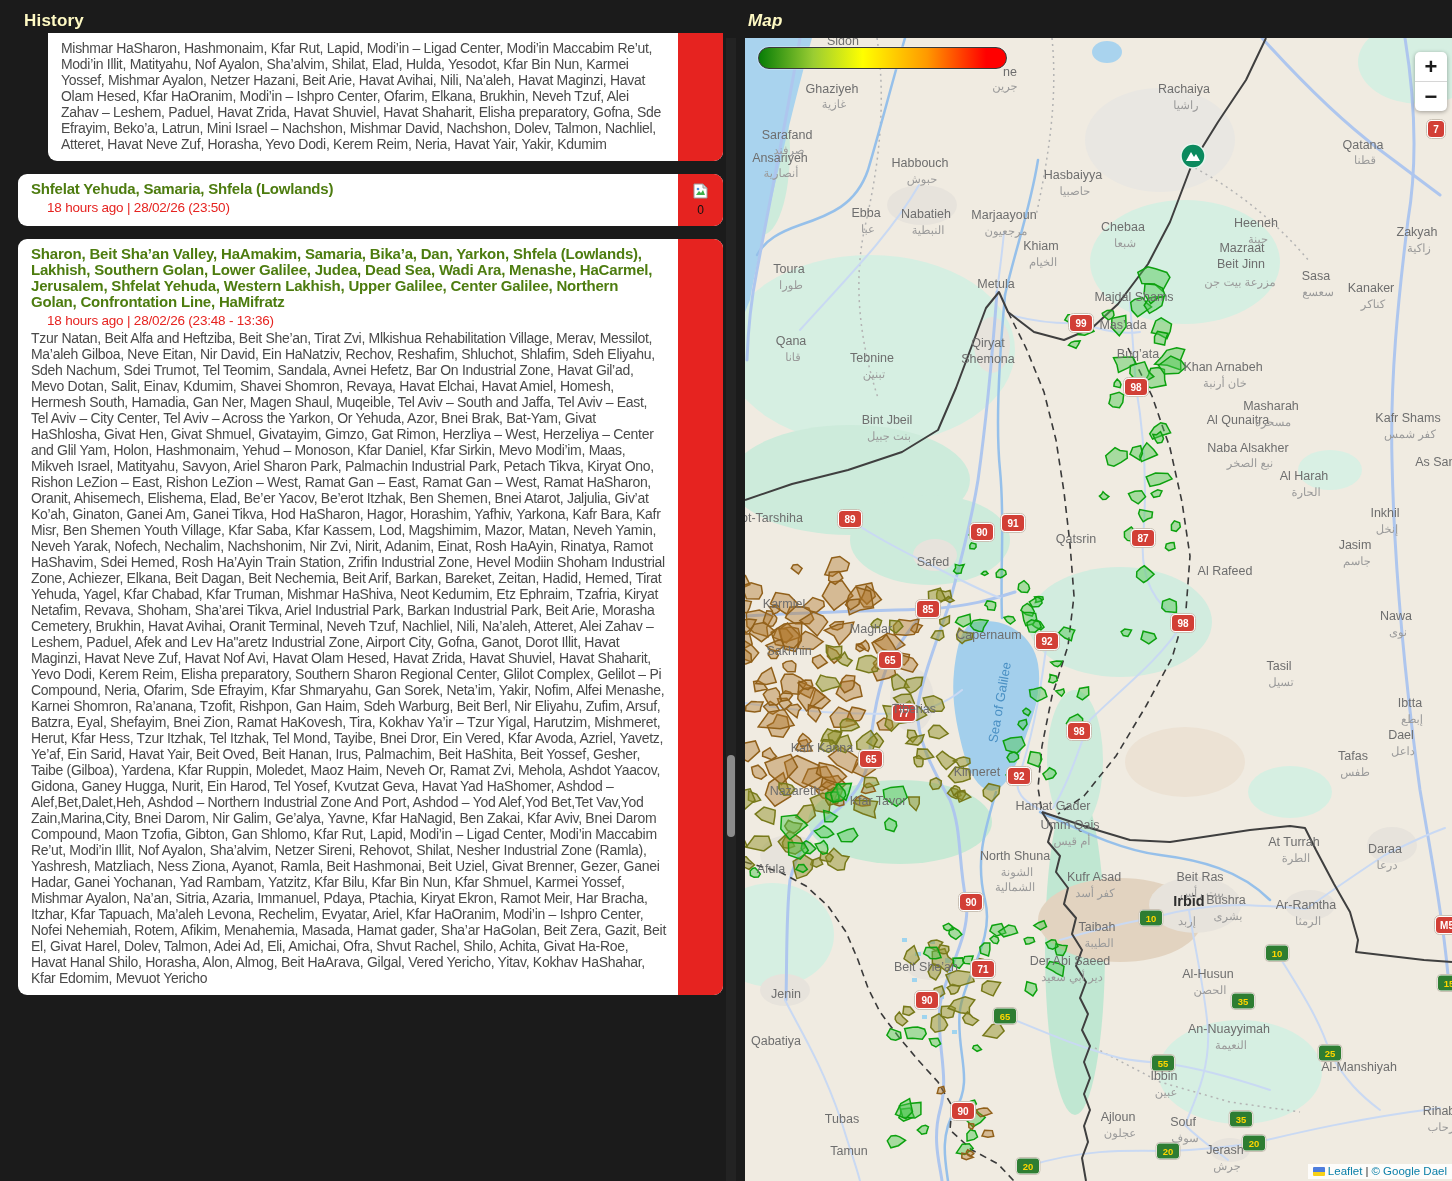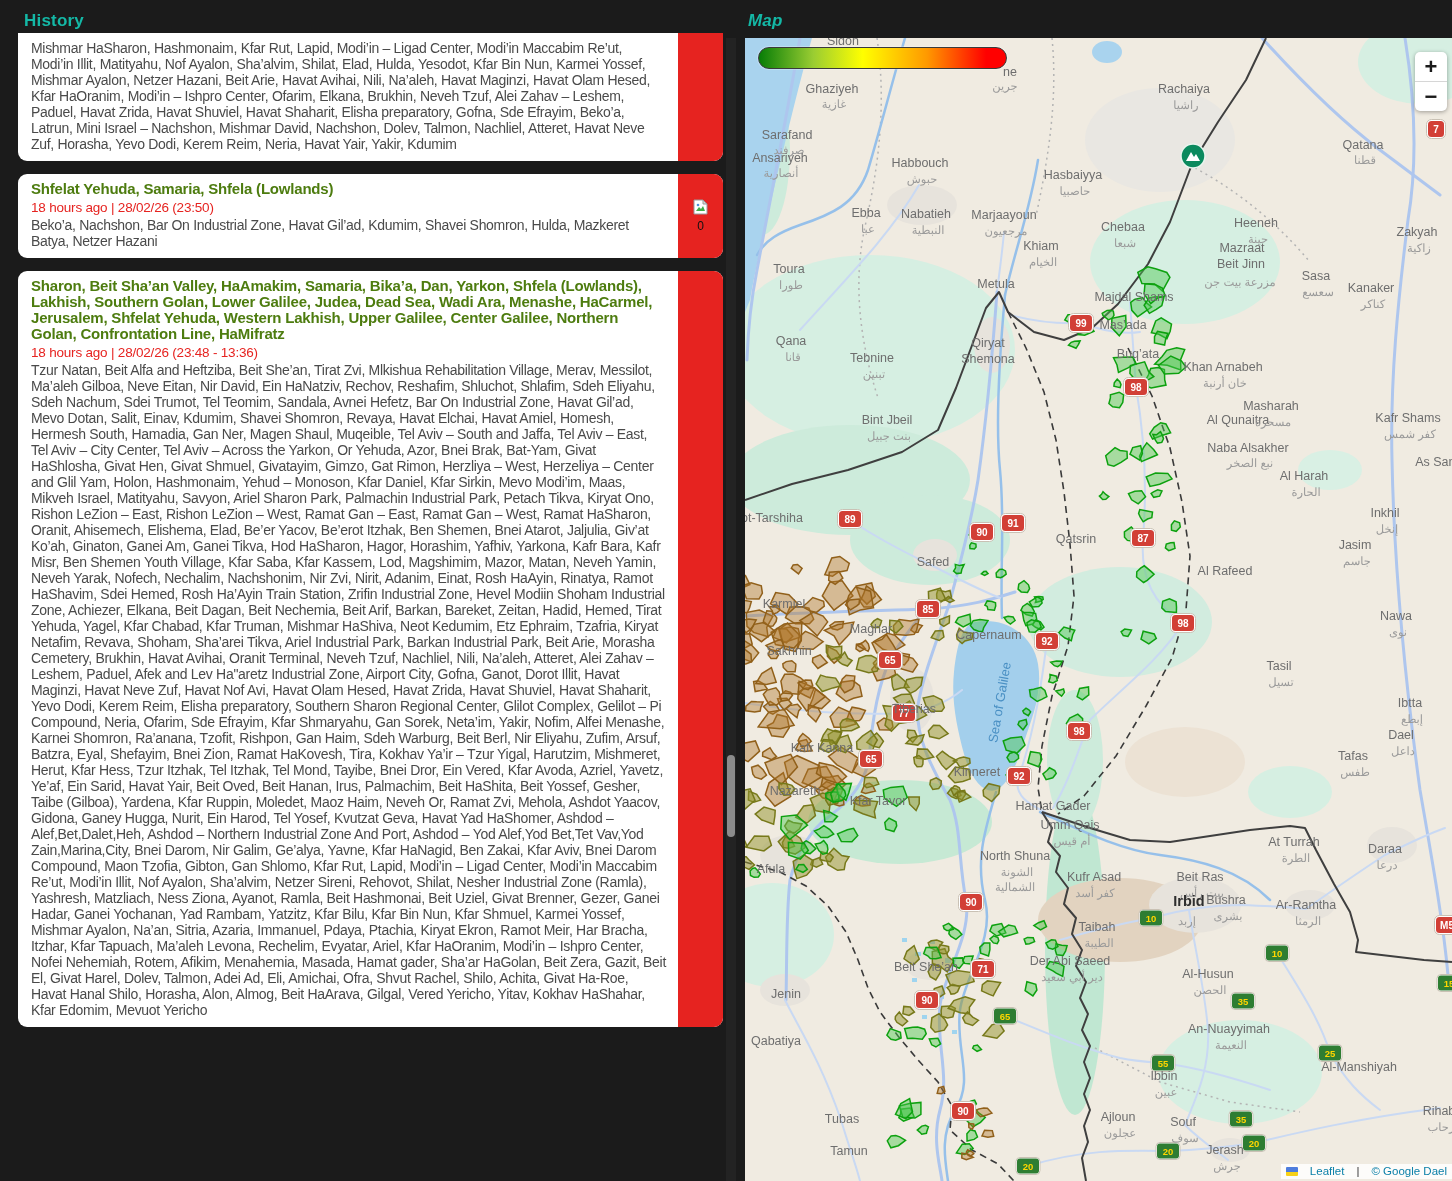--- a/index.html
+++ b/index.html
@@ -1,51 +1,51 @@
 <!DOCTYPE html>
 <html><head>
 <meta charset="utf-8">
 <style>
   html,body{margin:0;padding:0;}
   body{
     width:1452px;height:1181px;position:relative;overflow:hidden;
     background:#1b1b1b;font-family:"Liberation Sans",sans-serif;
   }
-  .panel-title{position:absolute;top:11px;color:#14b8a6;font-weight:bold;font-size:17px;letter-spacing:.2px;}
+  .panel-title{position:absolute;top:11px;color:#fef9c3;font-weight:bold;font-size:17px;letter-spacing:.2px;}
   #history-title{left:24px;}
   #map-title{left:748px;font-style:italic;}
 
   
   .cards{position:absolute;left:18px;top:33px;width:705px;height:1148px;overflow:hidden;
          display:flex;flex-direction:column;gap:13px;}
   .card{display:flex;background:#fff;border-radius:9px;flex:0 0 auto;}
-  .card.clip-top{border-radius:0 0 9px 9px;}
+  .card.clip-top{border-radius:0 0 9px 9px;margin-left:30px;}
   .card-main{flex:1;padding:7px 12px 9px 13px;min-width:0;}
   .card-strip{width:45px;background:#e62320;border-radius:0 9px 9px 0;display:flex;flex-direction:column;
               align-items:center;justify-content:center;gap:1px;}
   .card.clip-top .card-strip{border-radius:0 0 9px 0;}
   .card-title{font-weight:bold;color:#4d7c0f;font-size:15px;line-height:16px;letter-spacing:-.2px;}
-  .card-time{color:#e62320;font-size:13.5px;line-height:17px;margin:2px 0 1px 0;letter-spacing:-.2px;}
+  .card-time{color:#e62320;font-size:13.5px;line-height:17px;margin:2px 0 1px 16px;letter-spacing:-.2px;}
   .card-body{color:#4a4a4a;font-size:14px;line-height:16px;letter-spacing:-.3px;}
   .strip-badge{color:#111;font-size:12px;line-height:13px;}
   .scroll-track{position:absolute;left:726px;top:38px;width:10px;height:1143px;background:#232323;}
   .scroll-thumb{position:absolute;left:727px;width:8px;height:82px;top:755px;background:#8b8b8b;border-radius:4px;}
 
   
   .map-viewport{position:absolute;left:745px;top:38px;width:707px;height:1143px;background:#f0ebe1;overflow:hidden;}
   .map-viewport svg{position:absolute;left:0;top:0;}
   .legend-pill{position:absolute;left:13px;top:9px;width:247px;height:20px;border-radius:11px;
                border:1px solid #3a3a3a;box-shadow:0 0 0 1px rgba(255,255,255,.25);}
   .zoom-ctl{position:absolute;left:670px;top:14px;width:32px;background:#fff;border-radius:5px;
             box-shadow:0 1px 4px rgba(0,0,0,.35);overflow:hidden;}
   .zoom-btn{width:32px;height:29px;display:flex;align-items:center;justify-content:center;
             font-size:22px;color:#1a1a1a;font-weight:bold;cursor:pointer;}
   .zoom-sep{height:1px;background:#d6d6d6;}
   .attribution{position:absolute;right:0;bottom:2px;background:rgba(255,255,255,.82);
-               font-size:11.5px;color:#333;padding:1px 5px 2px 5px;display:flex;align-items:center;gap:12px;}
+               font-size:11.5px;color:#333;padding:1px 5px 2px 5px;display:flex;align-items:center;gap:3px;}
   .attribution a{color:#0a7fa8;text-decoration:none;}
   .flag{display:inline-block;width:12px;height:9px;background:linear-gradient(#4e7ddd 0 50%,#f7d117 50% 100%);
         border-radius:1px;}
 
   
   text.lbl{fill:#6e6e6e;font-size:12.5px;font-family:"Liberation Sans",sans-serif;}
   text.ar{fill:#9a9a9a;font-size:11.5px;}
   text.bold{fill:#2f2f2f;font-size:14.5px;font-weight:bold;}
   text.water{fill:#4a90c4;font-size:13px;}
   .road{fill:none;stroke:#aec6ee;stroke-width:3;stroke-linecap:round;}
@@ -66,21 +66,20 @@
     <div class="card-main">
       <div class="card-body">Mishmar HaSharon, Hashmonaim, Kfar Rut, Lapid, Modi’in – Ligad Center, Modi’in Maccabim Re’ut, Modi’in Illit, Matityahu, Nof Ayalon, Sha’alvim, Shilat, Elad, Hulda, Yesodot, Kfar Bin Nun, Karmei Yossef, Mishmar Ayalon, Netzer Hazani, Beit Arie, Havat Avihai, Nili, Na’aleh, Havat Maginzi, Havat Olam Hesed, Kfar HaOranim, Modi’in – Ishpro Center, Ofarim, Elkana, Brukhin, Neveh Tzuf, Alei Zahav – Leshem, Paduel, Havat Zrida, Havat Shuviel, Havat Shaharit, Elisha preparatory, Gofna, Sde Efrayim, Beko’a, Latrun, Mini Israel – Nachshon, Mishmar David, Nachshon, Dolev, Talmon, Nachliel, Atteret, Havat Neve Zuf, Horasha, Yevo Dodi, Kerem Reim, Neria, Havat Yair, Yakir, Kdumim</div>
     </div>
     <div class="card-strip"></div>
   </div>
 
   <div class="card">
     <div class="card-main">
       <div class="card-title">Shfelat Yehuda, Samaria, Shfela (Lowlands)</div>
       <div class="card-time">18 hours ago | 28/02/26 (23:50)</div>
-      <div class="card-body">Beko’a, Nachshon, Bar On Industrial Zone, Havat Gil’ad, Kdumim, Shavei Shomron, Hulda, Mazkeret Batya, Netzer Hazani</div>
     </div>
     <div class="card-strip">
       <span>
         <svg width="15" height="16" viewBox="0 0 15 16">
           <path d="M1 1 h9 l4 4 v10 h-13 z" fill="#fff" stroke="#9a9a9a" stroke-width="1"></path>
           <path d="M10 1 l4 4 h-4 z" fill="#d8d8d8" stroke="#9a9a9a" stroke-width="1"></path>
           <path d="M3 12 l3-4 2 2 2-3 2 5 z" fill="#3fae49"></path>
           <circle cx="5" cy="6" r="1.3" fill="#4d90d9"></circle>
         </svg>
       </span>

